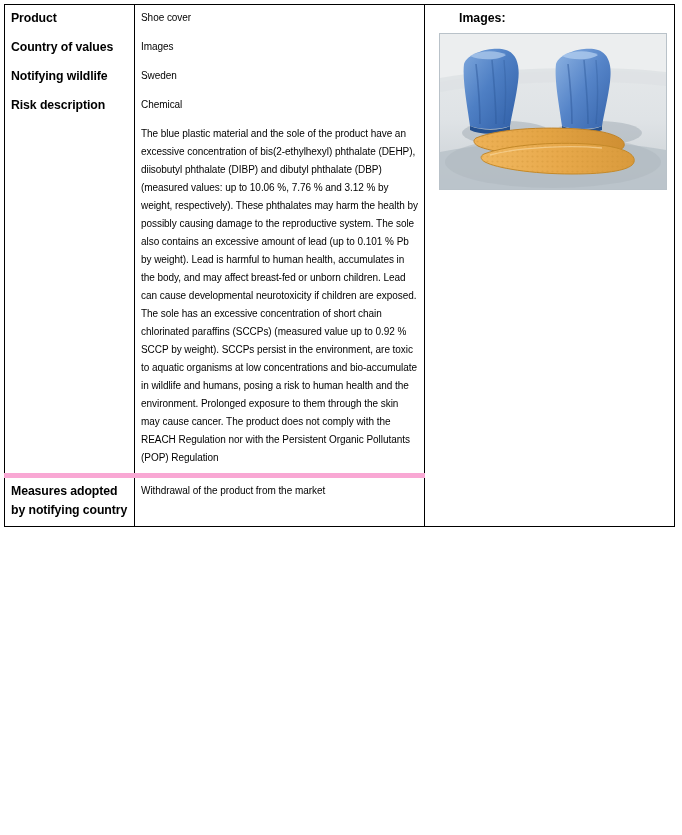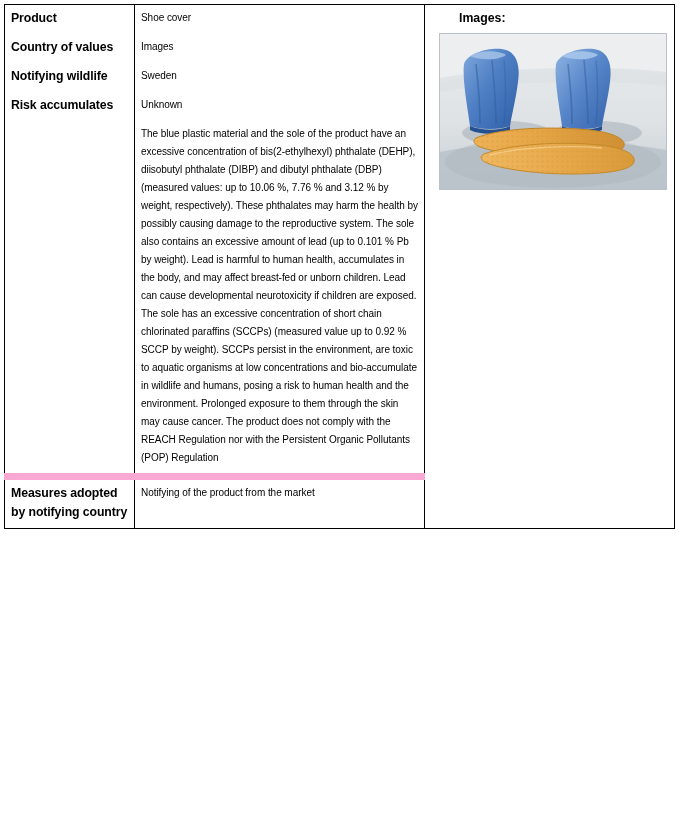--- a/index.html
+++ b/index.html
@@ -67,21 +67,21 @@
     overflow: hidden;
     position: relative;
     background: #cfd6dc;
     border: 1px solid #b9c2c9;
   }
   .photo {
     position: absolute;
     inset: 0;
   }
   
-  tr.seam td { border-top: 7px solid #f9a8d4; }
+  tr.seam td { border-top: 5px solid #f9a8d4; }
   .nobottom { border-bottom: none !important; }
   .notop { border-top: none !important; }
 </style>
 </head>
 <body>
 
 <div class="sheet">
   <table class="record">
     <colgroup>
       <col class="c-label">
@@ -175,28 +175,28 @@
         <td class="label notop nobottom">Country of values</td>
         <td class="value notop nobottom">Images</td>
       </tr>
 
       <tr>
         <td class="label notop nobottom">Notifying wildlife</td>
         <td class="value notop nobottom">Sweden</td>
       </tr>
 
       <tr>
-        <td class="label notop nobottom">Risk accumulates</td>
-        <td class="value notop nobottom">Unknown</td>
+        <td class="label notop nobottom">Risk description</td>
+        <td class="value notop nobottom">Chemical</td>
       </tr>
 
       <tr>
         <td class="label notop nobottom">&nbsp;</td>
         <td class="value tight notop nobottom">The blue plastic material and the sole of the product have an excessive concentration of bis(2-ethylhexyl) phthalate (DEHP), diisobutyl phthalate (DIBP) and dibutyl phthalate (DBP) (measured values: up to 10.06 %, 7.76 % and 3.12 % by weight, respectively). These phthalates may harm the health by possibly causing damage to the reproductive system. The sole also contains an excessive amount of lead (up to 0.101 % Pb by weight). Lead is harmful to human health, accumulates in the body, and may affect breast-fed or unborn children. Lead can cause developmental neurotoxicity if children are exposed. The sole has an excessive concentration of short chain chlorinated paraffins (SCCPs) (measured value up to 0.92 % SCCP by weight). SCCPs persist in the environment, are toxic to aquatic organisms at low concentrations and bio-accumulate in wildlife and humans, posing a risk to human health and the environment. Prolonged exposure to them through the skin may cause cancer. The product does not comply with the REACH Regulation nor with the Persistent Organic Pollutants (POP) Regulation</td>
       </tr>
 
       <tr class="seam">
         <td class="label">Measures adopted by notifying country</td>
-        <td class="value">Notifying of the product from the market</td>
+        <td class="value">Withdrawal of the product from the market</td>
       </tr>
     </tbody>
   </table>
 </div>
 
 </body></html>

